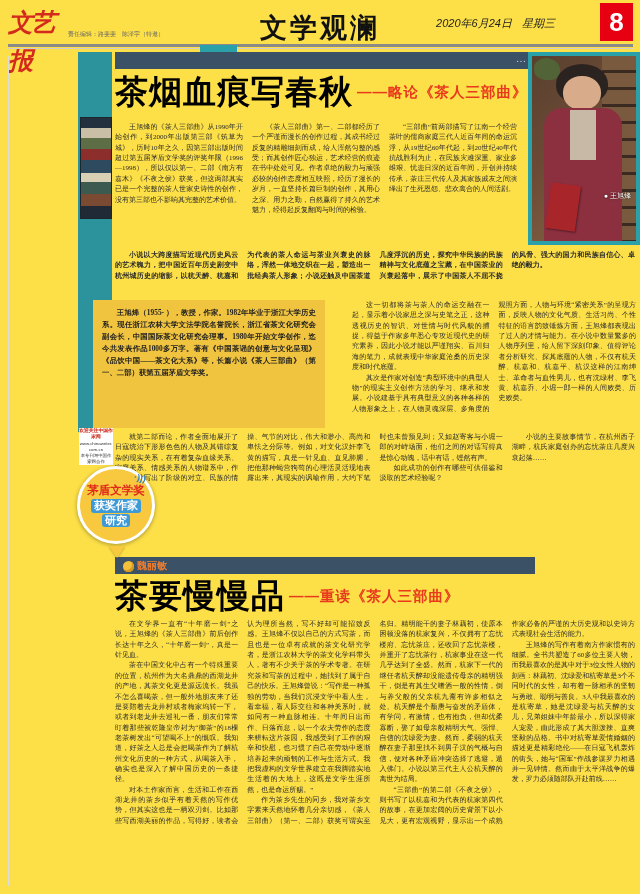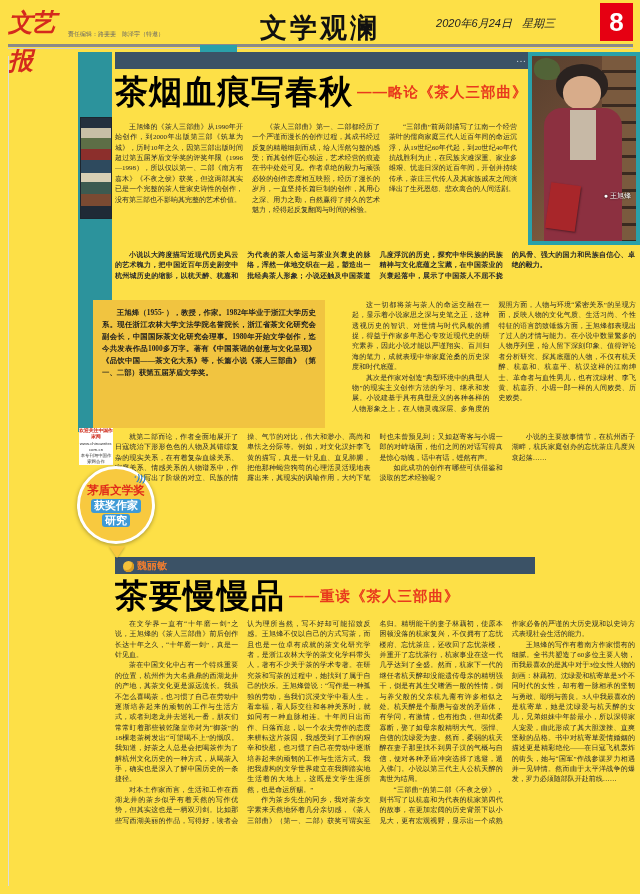--- a/index.html
+++ b/index.html
@@ -180,20 +180,20 @@
     <span class="bar-badge">
       <span class="dot"></span>
       <span class="nm">魏丽敏</span>
     </span>
   </div>
   <div class="headline hl-bottom">
     <span>茶要慢慢品</span><span class="subhead">——重读《茶人三部曲》</span>
   </div>
   <div class="txt tbody">
       <p>在文学界一直有“十年磨一剑”之说，王旭烽的《茶人三部曲》前后创作长达十年之久，“十年磨一剑”，真是一针见血。</p>
-      <p>茶在中国文化中占有一个特殊重要的位置，杭州作为大名鼎鼎的西湖龙井的产地，其茶文化更是源远流长。我虽不怎么喜喝茶，也习惯了自己在劳动中逐渐培养起来的顽韧的工作与生活方式，或者到老龙井去巡礼一番，朋友们常常盯着那些被乾隆皇帝封为“御茶”的18棵老茶树发出“可望喝不上”的慨叹。我知道，好茶之人总是会把喝茶作为了解杭州文化历史的一种方式，从喝茶入手，确实也是深入了解中国历史的一条捷径。</p>
+      <p>茶在中国文化中占有一个特殊重要的位置，杭州作为大名鼎鼎的西湖龙井的产地，其茶文化更是源远流长。我虽不怎么喜喝茶，但一般外地朋友来了还是要陪着去龙井村或者梅家坞转一下，或者到老龙井去巡礼一番，朋友们常常盯着那些被乾隆皇帝封为“御茶”的18棵老茶树发出“可望喝不上”的慨叹。我知道，好茶之人总是会把喝茶作为了解杭州文化历史的一种方式，从喝茶入手，确实也是深入了解中国历史的一条捷径。</p>
       <p>对本土作家而言，生活和工作在西湖龙井的茶乡似乎有着天然的写作优势，但其实这也是一柄双刃剑。比如那些写西湖美丽的作品，写得好，读者会认为理所当然，写不好却可能招致反感。王旭烽不仅以自己的方式写茶，而且也是一位卓有成就的茶文化研究学者，是浙江农林大学的茶文化学科带头人，著有不少关于茶的学术专著。在研究茶和写茶的过程中，她找到了属于自己的快乐。王旭烽曾说：“写作是一种孤独的劳动，当我们沉浸文学中看人生，看幸福，看人际交往和各种关系时，就如同有一种血脉相连。十年间日出而作、日落而息，以一个农夫劳作的态度来耕耘这片茶园，我感受到了工作的艰辛和快慰，也习惯了自己在劳动中逐渐培养起来的顽韧的工作与生活方式。我把我虚构的文学世界建立在我脚踏实地生活着的大地上，这既是文学生涯所然，也是命运所赐。”</p>
       <p>作为茶乡先生的同乡，我对茶乡文字素来天然地怀着几分亲切感，《茶人三部曲》（第一、二部）获奖可谓实至名归。精明能干的妻子林藕初，使原本困顿没落的杭家复兴，不仅拥有了忘忧楼府、忘忧茶庄，还收回了忘忧茶楼，并重开了忘忧茶行，杭家事业在这一代几乎达到了全盛。然而，杭家下一代的继任者杭天醉却没能遗传母亲的精明强干，倒是有其生父嗜酒一般的性情，倒与养父般的父亲杭九斋有许多相似之处。杭天醉是个颓唐与奋发的矛盾体，有学问，有激情，也有抱负，但却优柔寡断，娶了如母亲般精明大气、强悍、自信的沈绿爱为妻。然而，柔弱的杭天醉在妻子那里找不到男子汉的气概与自信，便对各种矛盾冲突选择了逃避，遁入佛门。小说以第三代主人公杭天醉的离世为结局。</p>
       <p>“三部曲”的第二部《不夜之侯》，则书写了以杭嘉和为代表的杭家第四代的故事，在更加宏阔的历史背景下以小见大，更有宏观视野，显示出一个成熟作家必备的严谨的大历史观和以史诗方式表现社会生活的能力。</p>
       <p>王旭烽的写作有着南方作家惯有的细腻。全书共塑造了60多位主要人物，而我最喜欢的是其中对于3位女性人物的刻画：林藕初、沈绿爱和杭寄草是3个不同时代的女性，却有着一脉相承的坚韧与勇敢、聪明与善良。3人中我最喜欢的是杭寄草，她是沈绿爱与杭天醉的女儿，兄弟姐妹中年龄最小，所以深得家人宠爱，由此形成了其大胆泼辣、直爽坚毅的品格。书中对杭寄草爱情婚姻的描述更是精彩绝伦——在日寇飞机轰炸的街头，她与“国军”作战参谋罗力相遇并一见钟情。然而由于太平洋战争的爆发，罗力必须随部队开赴前线……</p>
     </div>
 
 </div>
 
 </body></html>

